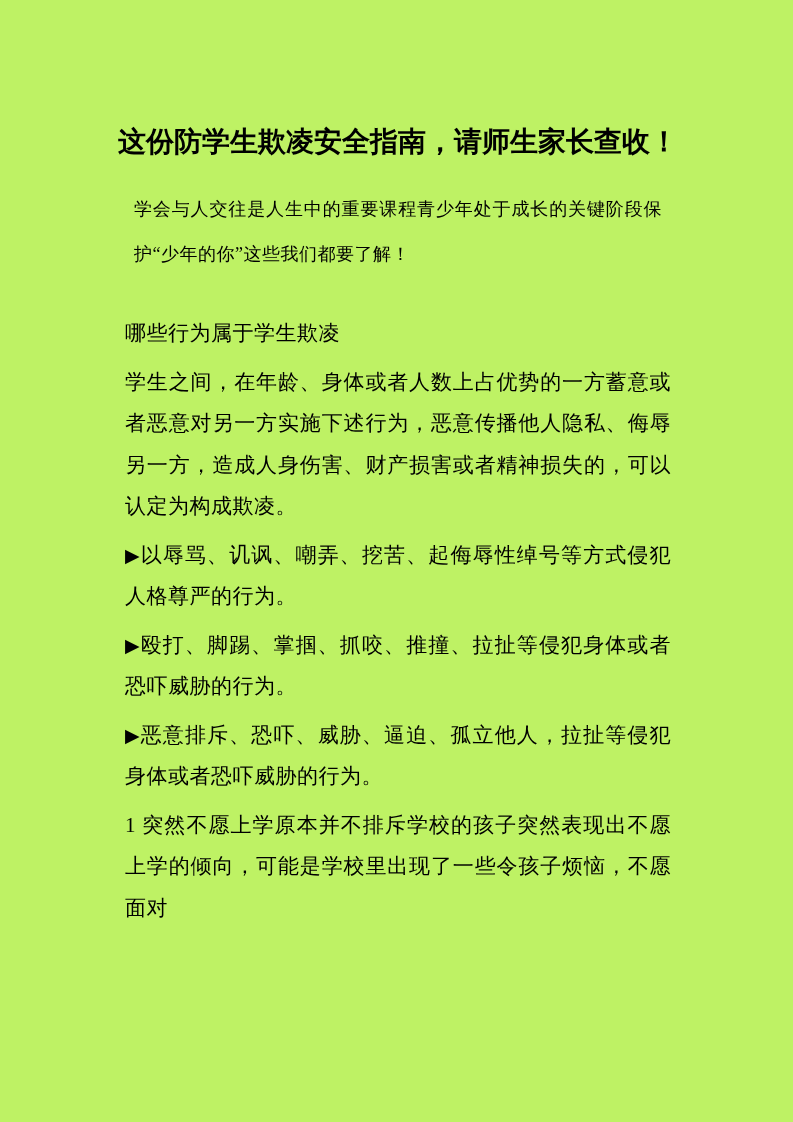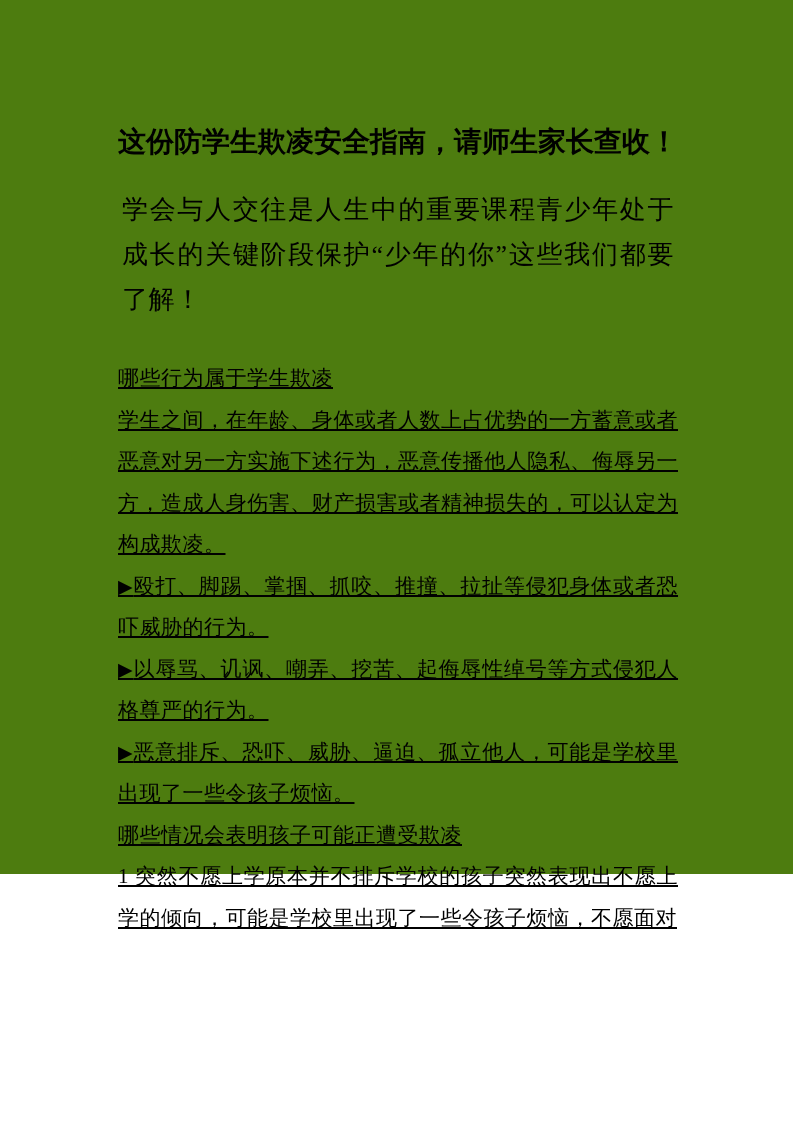--- a/index.html
+++ b/index.html
@@ -8,53 +8,52 @@
   }
   body {
     width: 793px;
     height: 1122px;
     background: #ffffff;
     overflow: hidden;
   }
   .page {
     position: relative;
     width: 793px;
-    height: 874px;
-    background: #4d7c0f;
+    height: 1122px;
+    background: #bef264;
     font-family: "Liberation Serif", serif;
     color: #000000;
   }
   .content {
     position: absolute;
     left: 118px;
     top: 122px;
     width: 560px;
   }
   .doc-title {
     font-size: 28px;
     font-weight: bold;
     line-height: 40px;
     margin: 0 0 25px 0;
     white-space: nowrap;
     letter-spacing: 0;
   }
   .lead {
-    font-size: 26px;
+    font-size: 18px;
     line-height: 45px;
-    margin: 4px;
+    margin: 16px;
     text-align: justify;
     letter-spacing: 0.5px;
   }
   p.body-line {
     font-size: 21px;
     line-height: 41.5px;
-    margin: 0;
+    margin: 7px;
     text-align: justify;
     letter-spacing: 0.5px;
-    text-decoration: underline;
   }
   p.gap-above {
     margin-top: 36px;
   }
   .bullet-marker {
     font-size: 19px;
   }
 </style>
 </head>
 <body style="background: rgb(255, 255, 255);">
@@ -63,26 +62,25 @@
   <div class="content">
 
     <h1 class="doc-title">这份防学生欺凌安全指南，请师生家长查收！</h1>
 
     <p class="lead">学会与人交往是人生中的重要课程青少年处于成长的关键阶段保护“少年的你”这些我们都要了解！</p>
 
     <p class="body-line gap-above">哪些行为属于学生欺凌</p>
 
     <p class="body-line">学生之间，在年龄、身体或者人数上占优势的一方蓄意或者恶意对另一方实施下述行为，恶意传播他人隐私、侮辱另一方，造成人身伤害、财产损害或者精神损失的，可以认定为构成欺凌。</p>
 
+    <p class="body-line"><span class="bullet-marker">▶</span><span>以辱骂、讥讽、嘲弄、挖苦、起侮辱性绰号等方式侵犯人格尊严的行为。</span></p>
+
     <p class="body-line"><span class="bullet-marker">▶</span><span>殴打、脚踢、掌掴、抓咬、推撞、拉扯等侵犯身体或者恐吓威胁的行为。</span></p>
 
-    <p class="body-line"><span class="bullet-marker">▶</span><span>以辱骂、讥讽、嘲弄、挖苦、起侮辱性绰号等方式侵犯人格尊严的行为。</span></p>
+
+    <p class="body-line"><span class="bullet-marker">▶</span><span>恶意排斥、恐吓、威胁、逼迫、孤立他人，拉扯等侵犯身体或者恐吓威胁的行为。</span></p>
 
 
-    <p class="body-line"><span class="bullet-marker">▶</span><span>恶意排斥、恐吓、威胁、逼迫、孤立他人，可能是学校里出现了一些令孩子烦恼。</span></p>
-
-
-    <p class="body-line">哪些情况会表明孩子可能正遭受欺凌</p>
 
     <p class="body-line">1 突然不愿上学原本并不排斥学校的孩子突然表现出不愿上学的倾向，可能是学校里出现了一些令孩子烦恼，不愿面对</p>
 
   </div>
 </div>
 
 </body></html>

